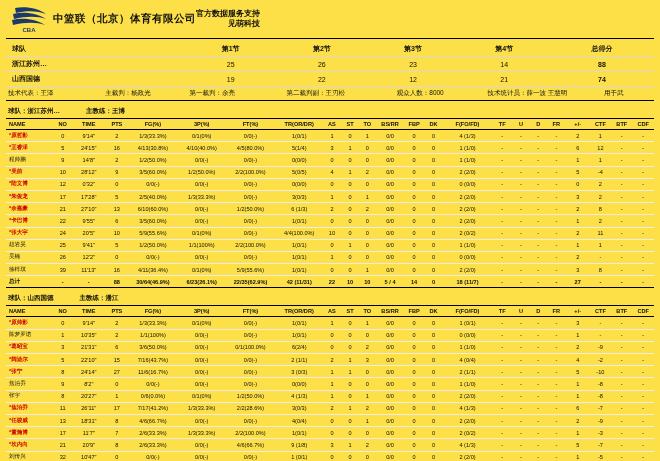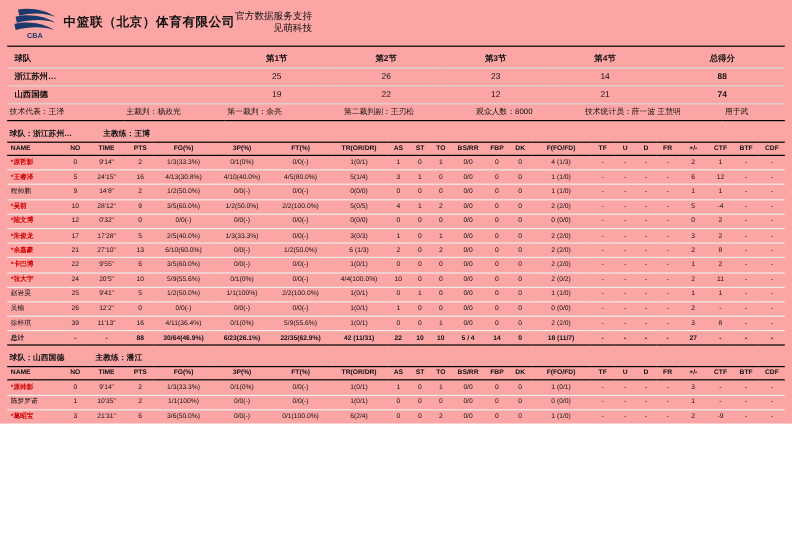--- a/index.html
+++ b/index.html
@@ -1,30 +1,30 @@
 <!DOCTYPE html>
 <html><head>
 <meta charset="utf-8">
 <style>
   html,body{margin:0;padding:0;background:#ffffff;}
   body{width:660px;height:461px;font-family:"Liberation Sans","DejaVu Sans",sans-serif;color:#111;}
-  .page{position:relative;width:660px;height:353px;overflow:hidden;background:#fca5a5;}
+  .page{position:relative;width:660px;height:461px;overflow:hidden;background:#fde047;}
 
   
   .header{display:flex;align-items:center;padding:4px 8px 2px 8px;}
   .logo{width:42px;height:30px;flex:0 0 42px;display:flex;align-items:center;justify-content:center;}
   .logo svg{display:block;}
   .org{font-size:10.5px;font-weight:bold;letter-spacing:.5px;margin-left:3px;white-space:nowrap;}
   .title-wrap{flex:1;text-align:center;line-height:1.25;}
   .title{font-size:13px;font-weight:bold;letter-spacing:.3px;}
   .subtitle{font-size:6px;color:#333;margin-top:1px;}
   .subtitle span{margin:0 6px;}
   .sponsor{text-align:right;font-size:8px;line-height:1.3;white-space:nowrap;}
-  .sponsor .s1{font-weight:normal;}
-  .sponsor .s2{font-weight:normal;color:#111;}
+  .sponsor .s1{font-weight:bold;}
+  .sponsor .s2{font-weight:bold;color:#111;}
   .hr{border:0;border-top:1px solid #000;margin:2px 6px 0 6px;}
 
   
   .score{width:calc(100% - 12px);margin:3px 6px 0 6px;border-collapse:collapse;font-size:7px;}
   .score td,.score th{border-bottom:1px solid #d8d8d8;padding:2px 2px;text-align:center;}
   .score .lab{font-weight:bold;font-size:7px;}
   .score .teamname{text-align:left;padding-left:6px;font-weight:bold;}
   .score .tot{font-weight:bold;}
   .info{width:calc(100% - 12px);margin:0 6px;border-collapse:collapse;font-size:6.5px;}
   .info td{padding:2px 2px;border-bottom:1px solid #000;}

